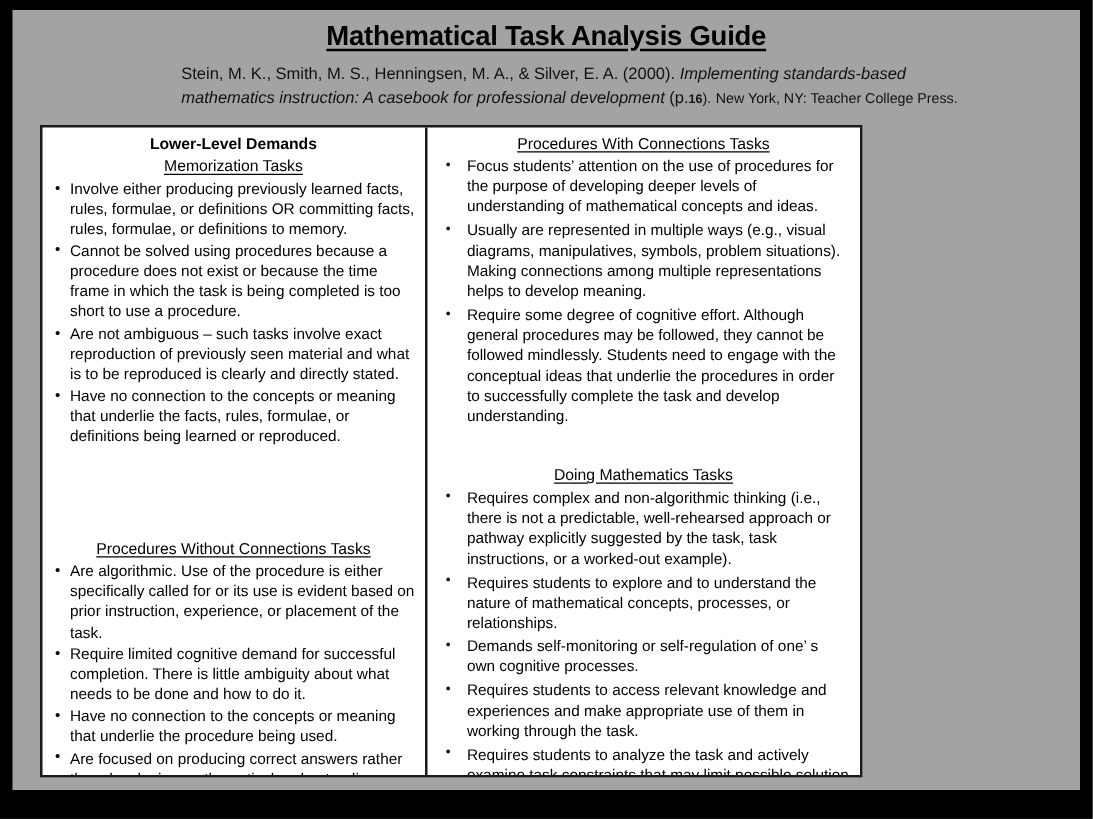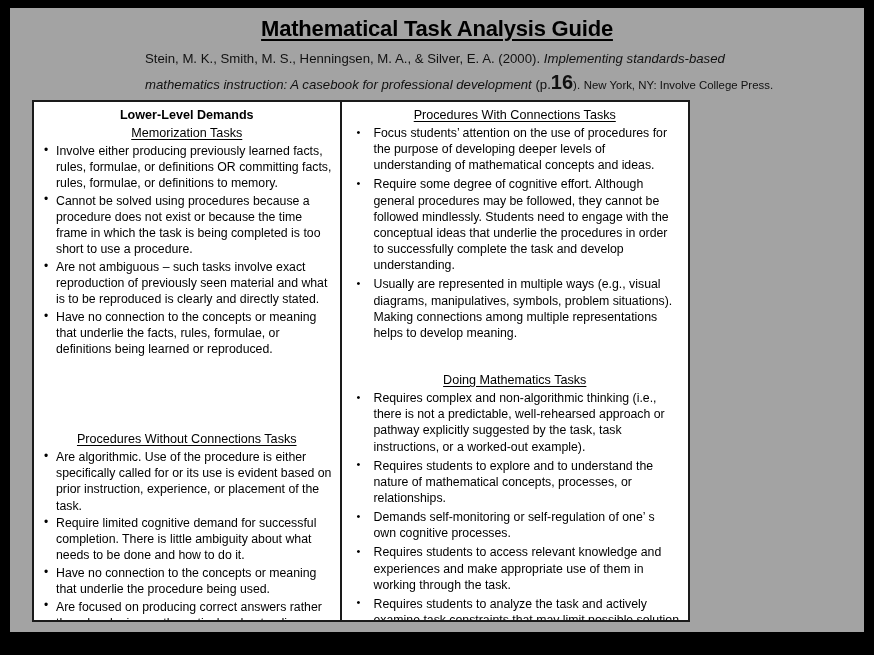--- a/index.html
+++ b/index.html
@@ -46,21 +46,21 @@
     padding-left: 58px;
     box-sizing: border-box;
   }
   .citation .ital {
     font-style: italic;
   }
   .citation .small {
     font-size: 11.4px;
   }
   .citation .bignum {
-    font-size: 20px;
+    font-size: 10px;
     font-weight: 600;
   }
   .table-wrap {
     position: absolute;
     left: 22px;
     top: 92px;
     width: 658px;
     height: 522px;
     border: 2.5px solid #1a1a1a;
     box-sizing: border-box;
@@ -146,21 +146,21 @@
 <div class="page">
 
   <div class="header">
     <div class="doc-title">Mathematical Task Analysis Guide</div>
     <div class="citation">
       <span>Stein, M. K., Smith, M. S., Henningsen, M. A., &amp; Silver, E. A.</span>
       <span>(2000).</span>
       <span class="ital">Implementing standards-based</span><br>
       <span class="ital">mathematics instruction:  A casebook for professional development</span>
       <span>(p.</span><span class="bignum">16</span><span class="small">).</span>
-      <span class="small">New York, NY: Involve College Press.</span>
+      <span class="small">New York, NY: Teacher College Press.</span>
     </div>
   </div>
 
   <div class="table-wrap">
 
     <div class="col col-left">
       <div class="col-title">Lower-Level Demands</div>
 
       <div class="sub-title">Memorization Tasks</div>
       <ul class="bullets">
@@ -180,22 +180,22 @@
         <li>Are focused on producing correct answers rather than developing mathematical understanding.</li>
         <li>Require no explanations, or explanations that focus solely on describing the procedure that was used.</li>
       </ul>
     </div>
 
     <div class="col col-right">
 
       <div class="sub-title">Procedures With Connections Tasks</div>
       <ul class="bullets">
         <li>Focus students’ attention on the use of procedures for the purpose of developing deeper levels of understanding of mathematical concepts and ideas.</li>
+        <li>Usually are represented in multiple ways (e.g., visual diagrams, manipulatives, symbols, problem situations).  Making connections among multiple representations helps to develop meaning.</li>
         <li>Require some degree of cognitive effort.  Although general procedures may be followed, they cannot be followed mindlessly.  Students need to engage with the conceptual ideas that underlie the procedures in order to successfully complete the task and develop understanding.</li>
-        <li>Usually are represented in multiple ways (e.g., visual diagrams, manipulatives, symbols, problem situations).  Making connections among multiple representations helps to develop meaning.</li>
       </ul>
 
       <div class="section-gap-right"></div>
 
       <div class="sub-title second">Doing Mathematics Tasks</div>
       <ul class="bullets">
         <li>Requires complex and non-algorithmic thinking (i.e., there is not a predictable, well-rehearsed approach or pathway explicitly suggested by the task, task instructions, or a worked-out example).</li>
         <li>Requires students to explore and to understand the nature of mathematical concepts, processes, or relationships.</li>
         <li>Demands self-monitoring or self-regulation of one’ s own cognitive processes.</li>
         <li>Requires students to access relevant knowledge and experiences and make appropriate use of them in working through the task.</li>

